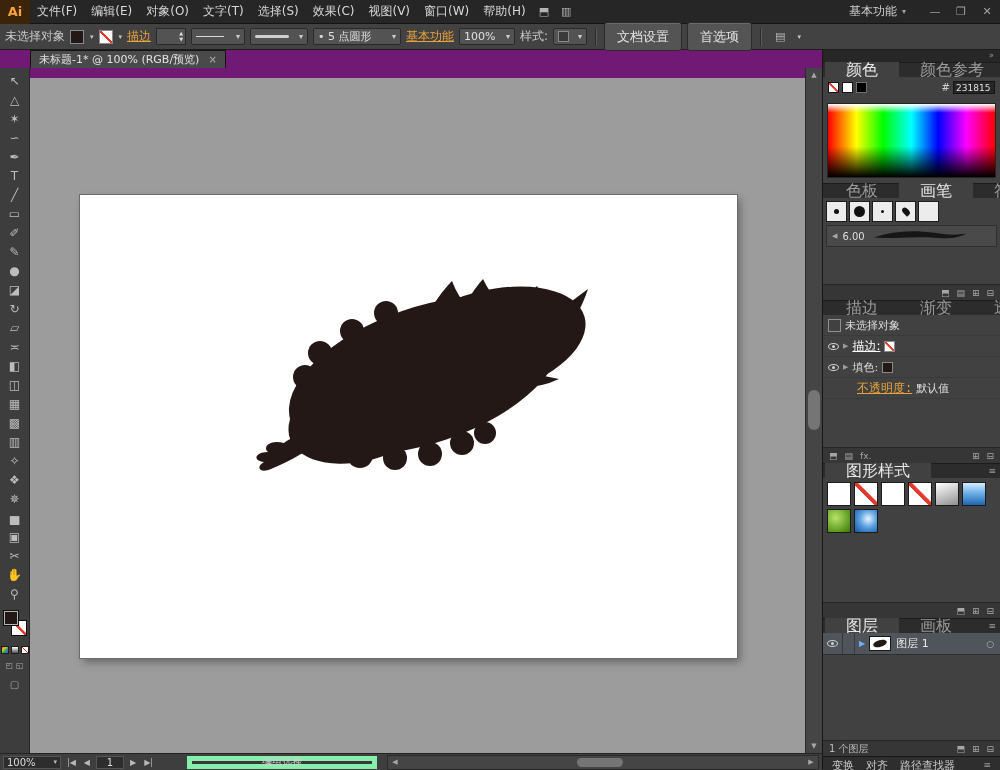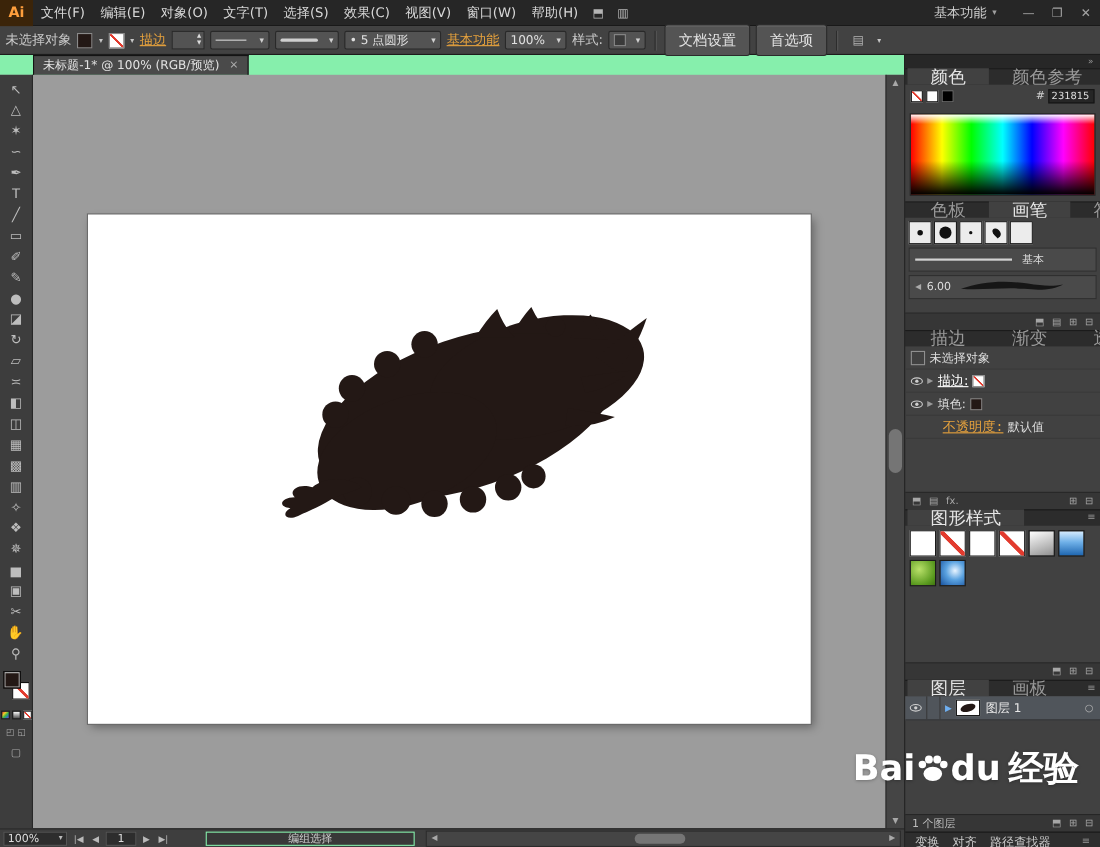--- a/index.html
+++ b/index.html
@@ -28,21 +28,21 @@
   .combo .linep { width:28px; height:1px; background:#d8d8d8; }
   .combo .linep2 { width:34px; height:3px; background:#cfcfcf; border-radius:2px; }
   .stepper { width:30px; height:17px; background:#535353; border:1px solid #292929; position:relative; flex:none; }
   .stepper .arr { position:absolute; right:2px; font-size:5px; line-height:5px; color:#ddd; }
   .stepper .up { top:2px; } .stepper .dnn { bottom:2px; }
   .link { text-decoration:underline; font-size:12px; white-space:nowrap; }
   .btn { height:29px; padding:0 12px; background:#545454; border:1px solid #2b2b2b; border-radius:3px; color:#e3e3e3; font-size:13px; display:flex; align-items:center; box-shadow:inset 0 1px 0 #6b6b6b; white-space:nowrap; }
   .vsep { width:1px; height:18px; background:#2c2c2c; box-shadow:1px 0 0 #5a5a5a; margin:0 3px; flex:none; }
 
   
-  .tabstrip { position:absolute; left:0; top:50px; width:822px; height:18px; background:#86efac; display:flex; align-items:center; z-index:5; }
+  .tabstrip { position:absolute; left:0; top:50px; width:822px; height:28px; background:#701a75; display:flex; align-items:flex-start; z-index:5; }
   .doctab { margin-left:30px; height:18px; background:#4a4a4a; border:1px solid #141414; border-bottom:none; display:flex; align-items:center; gap:9px; padding:0 8px; font-size:11px; color:#e2e2e2; white-space:nowrap; }
   .doctab .close { color:#b0b0b0; font-size:10px; }
 
   
   .toolbar { position:absolute; left:0; top:68px; width:30px; height:685px; background:#3d3d3d; border-right:1px solid #272727; display:flex; flex-direction:column; align-items:center; padding-top:3px; z-index:5; }
   .tool { width:30px; height:19px; display:flex; align-items:center; justify-content:center; color:#bdbdbd; font-size:12px; }
   .fs-widget { position:relative; width:30px; height:34px; margin-top:5px; flex:none; }
   .fs-fill { position:absolute; left:3px; top:2px; width:16px; height:16px; border:1px solid #0f0f0f; box-shadow:inset 0 0 0 1px #b5b5b5; z-index:2; }
   .fs-stroke { position:absolute; left:11px; top:12px; width:16px; height:16px; background:#fff; border:1px solid #0f0f0f; }
   .trio { display:flex; gap:2px; margin-top:4px; }
@@ -119,21 +119,21 @@
 
   .bottom-tabs { height:17px; background:#2e2e2e; border-top:1px solid #191919; display:flex; align-items:center; gap:12px; padding:0 9px; font-size:11px; color:#c9c9c9; flex:none; }
   .bottom-tabs .pmenu { margin-right:0; }
 
   
   .statusbar { position:absolute; left:0; top:753px; width:822px; height:17px; background:#3e3e3e; border-top:1px solid #232323; display:flex; align-items:center; gap:4px; padding:0 3px; font-size:10px; z-index:6; }
   .zoom-box { width:58px; height:13px; background:#2d2d2d; border:1px solid #555; display:flex; align-items:center; padding:0 3px; color:#dddddd; gap:3px; }
   .zoom-box .dn { margin-left:auto; font-size:7px; color:#bbb; }
   .nav-btn { color:#b9b9b9; font-size:8px; padding:0 2px; white-space:nowrap; }
   .ab-field { width:28px; height:13px; background:#2d2d2d; border:1px solid #555; color:#ddd; font-size:10px; text-align:center; font-family:inherit; }
-  .tool-status { width:190px; height:13px; border:1px solid #86efac; background:#383838; display:flex; align-items:center; justify-content:center; color:#d0d0d0; margin-left:28px; }
+  .tool-status { width:190px; height:13px; border:5px solid #86efac; background:#383838; display:flex; align-items:center; justify-content:center; color:#d0d0d0; margin-left:28px; }
   .hscroll { flex:1; height:15px; background:#454545; border:1px solid #2b2b2b; position:relative; margin-left:6px; }
   .h-arrow { position:absolute; top:0; width:14px; height:13px; text-align:center; font-size:7px; color:#a8a8a8; line-height:13px; }
   .h-arrow.l { left:0; } .h-arrow.r { right:0; }
   .hthumb { position:absolute; left:44%; top:2px; width:46px; height:9px; background:#757575; border-radius:5px; }
 
   
   .watermark { position:absolute; left:762px; top:680px; width:232px; z-index:40; text-align:center; color:#ffffff; }
   .wm-line1 { display:flex; align-items:center; justify-content:center; gap:1px; font-weight:bold; font-size:32px; text-shadow:0 1px 3px rgba(0,0,0,0.28); line-height:36px; }
   .wm-jy { margin-left:6px; }
   .wm-url { font-size:16px; margin-top:2px; letter-spacing:0.5px; text-shadow:0 1px 2px rgba(0,0,0,0.28); }
@@ -332,24 +332,20 @@
         </span>
       <span class="bcell">
           <span class="bdot d3"></span>
         </span>
       <span class="bcell">
           <span class="bcomma"></span>
         </span>
       <span class="bcell"></span>
     </div>
     <div class="brow">
-      <span class="bline"></span>
-      <span class="blabel">基本</span>
-    </div>
-    <div class="brow">
       <span class="spk">◀</span>
       <span>6.00</span>
       <svg width="96" height="16" viewBox="0 0 120 18">
         <path d="M2 11 C25 3 50 1 78 5 C95 8 108 8 118 6 C108 12 92 13 74 11 C50 9 25 13 2 11 Z" fill="#161616"></path>
       </svg>
     </div>
   </div>
   <div class="pfoot">
     <span>⬒</span>
     <span>▤</span>
@@ -470,27 +466,13 @@
     <span>编组选择</span>
   </span>
   <span class="hscroll">
     <span class="h-arrow l">◀</span>
     <span class="hthumb"></span>
     <span class="h-arrow r">▶</span>
   </span>
 </div>
 
 <div class="watermark">
-  <div class="wm-line1">
-    <span>Bai</span>
-    <svg width="30" height="30" viewBox="0 0 30 30">
-      <g fill="#ffffff">
-        <ellipse cx="15" cy="20.5" rx="8.5" ry="6.5"></ellipse>
-        <circle cx="5.5" cy="12" r="3.4"></circle>
-        <circle cx="11.5" cy="7.5" r="3.6"></circle>
-        <circle cx="19" cy="7.5" r="3.6"></circle>
-        <circle cx="25" cy="12" r="3.4"></circle>
-      </g>
-    </svg>
-    <span>du</span>
-    <span class="wm-jy">经验</span>
-  </div>
 </div>
 
 </body></html>

